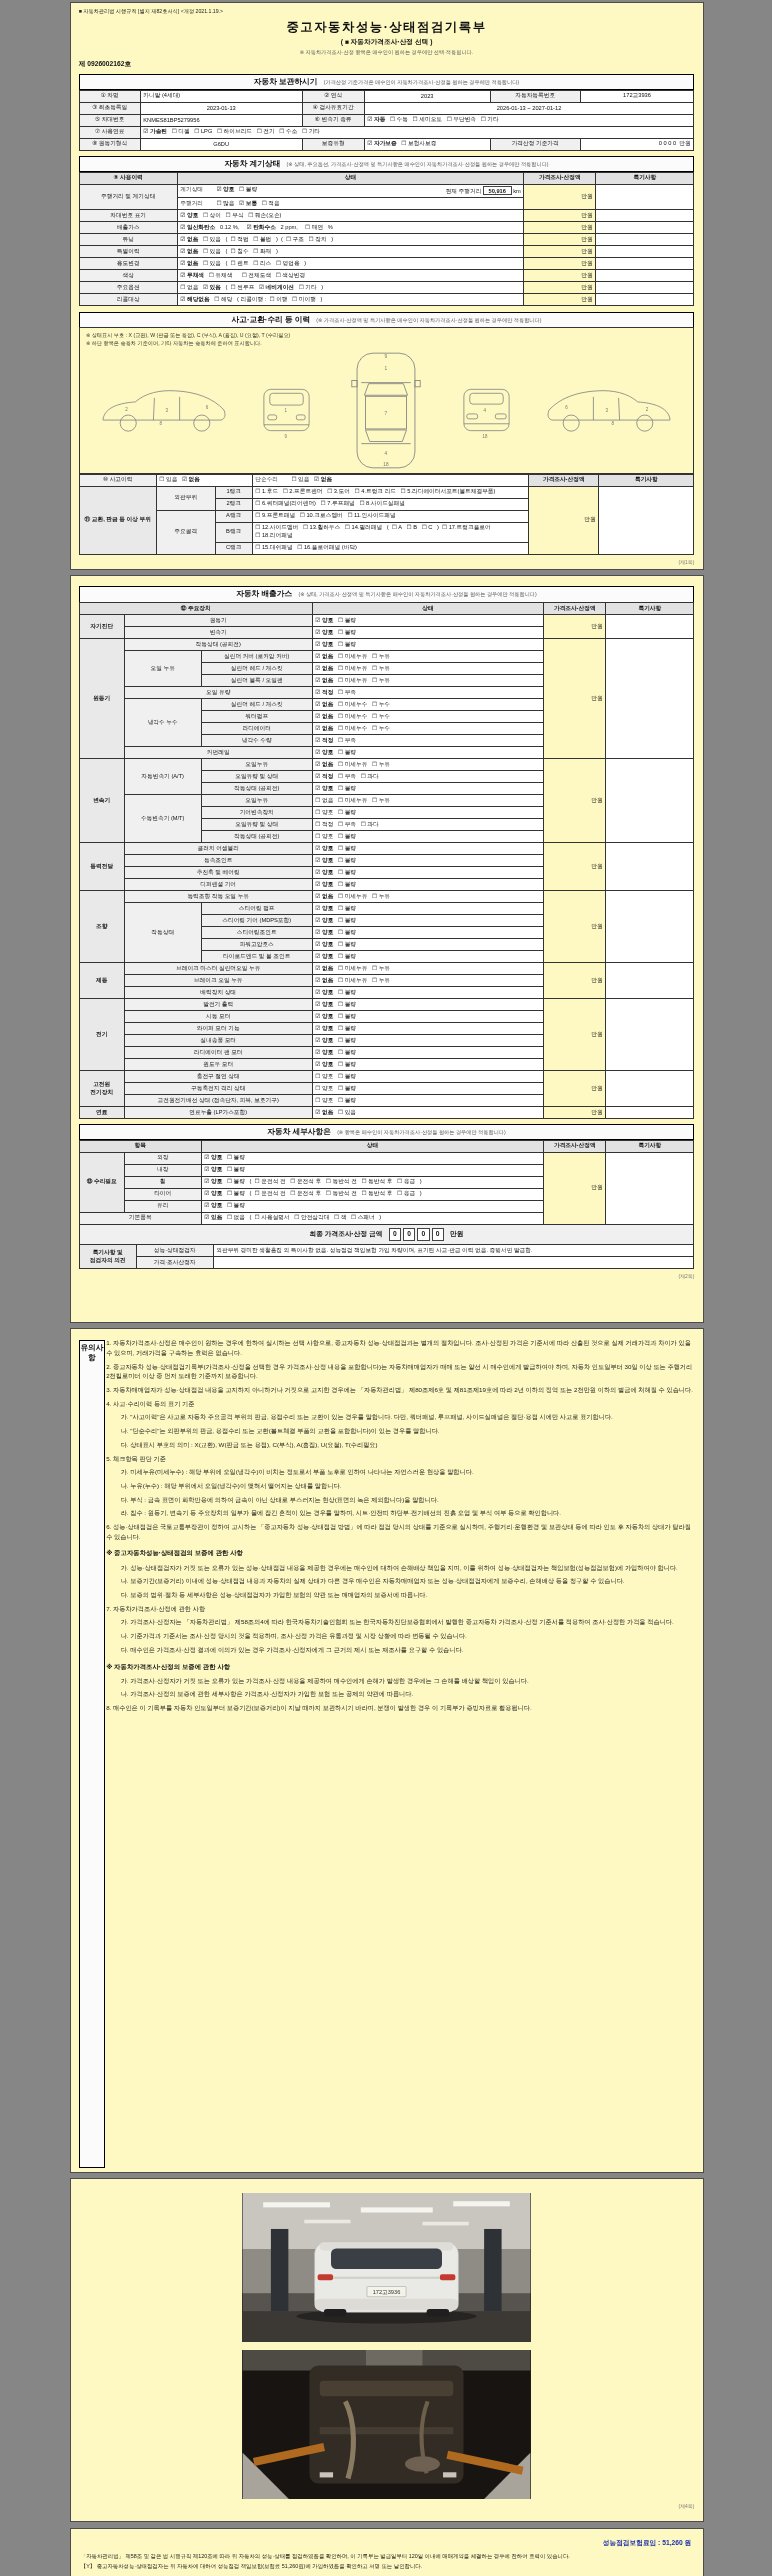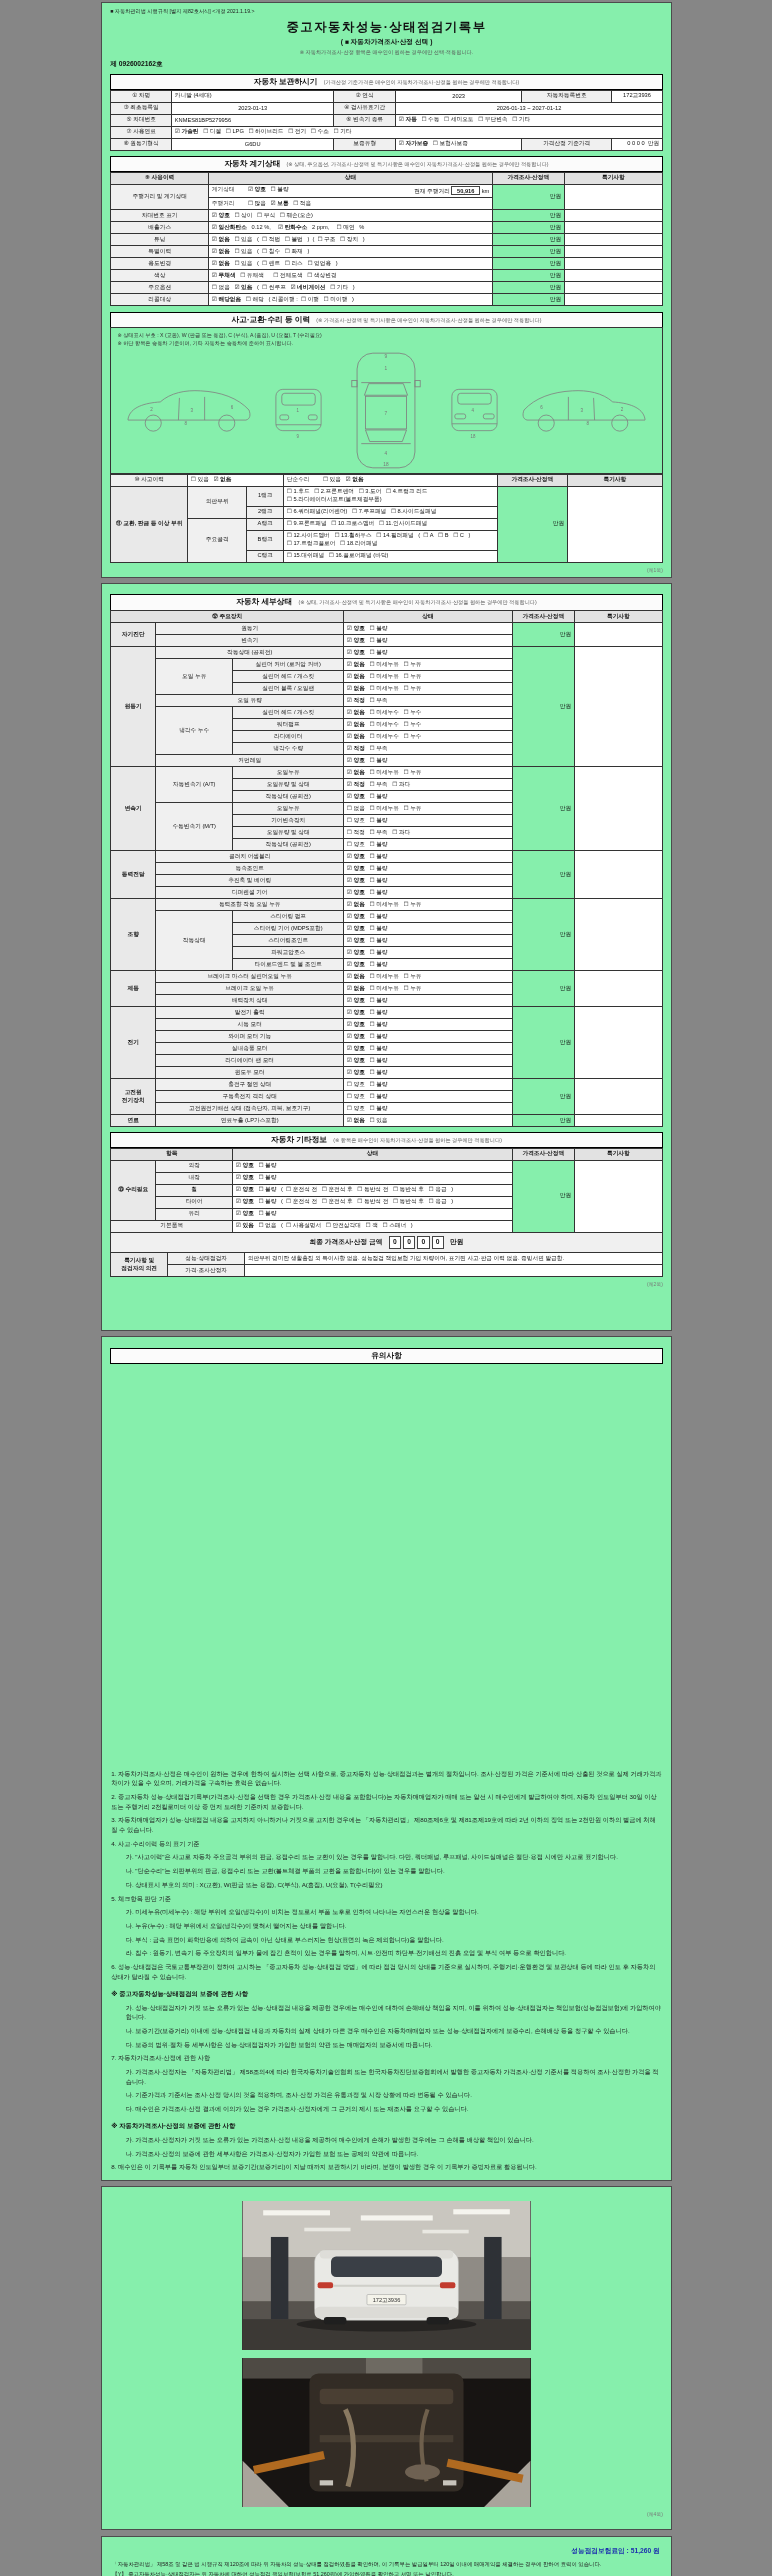--- a/index.html
+++ b/index.html
@@ -1,22 +1,22 @@
 <!DOCTYPE html>
 <html lang="ko" style="font-size:8.2px"><head>
 <meta charset="utf-8">
 <style>
   html,body{margin:0;padding:0;}
   body{width:773px;height:2576px;overflow:hidden;background:#868686;
        font-family:"Liberation Sans","DejaVu Sans",sans-serif;color:#111;}
-  .page{width:571px;margin:0 auto 5.2px;background:#86efac;border:0.5px solid #4c4c4c;
+  .page{width:634px;margin:0 auto 5.2px;background:#fef9c3;border:0.5px solid #4c4c4c;
         padding:5.2px 8.2px 4.1px;box-sizing:border-box;}
   .p1{margin-top:2.1px;min-height:534px;}
   .p2{min-height:748px;}
-  .p3{min-height:845px;display:flex;flex-direction:column;justify-content:space-between;}
+  .p3{min-height:845px;display:flex;flex-direction:row;justify-content:space-between;}
   .p4{min-height:344px;}
   .p5{min-height:77px;}
   .formref{font-size:5.2px;color:#222;}
   .titlebox{text-align:center;margin:4.1px 0 1px;}
   .title{font-size:12.4px;font-weight:bold;letter-spacing:1.5px;}
   .subtitle{font-size:6.7px;font-weight:bold;margin-top:2.1px;}
   .subnote{font-size:5.2px;color:#555;margin-top:1.5px;}
   .docno{font-weight:bold;font-size:6.7px;margin:4.1px 0 2.1px;}
   .secbar{border:0.8px solid #000;text-align:center;font-weight:bold;font-size:7.7px;
           padding:2.1px 0;margin-top:5.2px;background:#fbfbfb;}
@@ -305,21 +305,21 @@
           <td class="lab"><span class="">C랭크</span></td>
           <td class="val"><span class="cb">☐ 15.대쉬패널</span><span class="cb">☐ 16.플로어패널 (바닥)</span></td>
         </tr>
       </tbody>
     </table>
   <div class="pgmark">(제1쪽)</div>
 </div>
 
 <div class="page p2">
   <div class="secbar">
-    <span>자동차 세부상태</span>
+    <span>자동차 배출가스</span>
     <span class="sub">(※ 상태, 가격조사·산정액 및 특기사항은 매수인이 자동차가격조사·산정을 원하는 경우에만 적용합니다)</span>
   </div>
   <table class="form">
       <colgroup>
         <col style="width: 45px;">
         <col style="width: 77px;">
         <col style="width: 111px;">
         <col>
         <col style="width: 62px;">
         <col style="width: 88px;">
@@ -528,21 +528,21 @@
           <td class="grp"><span class="">연료</span></td>
           <td colspan="2" class="lab"><span class="">연료누출 (LP가스포함)</span></td>
           <td class="val"><span class="cb on">☑ 없음</span><span class="cb">☐ 있음</span></td>
           <td class="won"><span class="">만원</span></td>
           <td class="val"></td>
         </tr>
       </tbody>
     </table>
 
   <div class="secbar">
-    <span>자동차 기타정보</span>
+    <span>자동차 세부사항은</span>
     <span class="sub">(※ 항목은 매수인이 자동차가격조사·산정을 원하는 경우에만 적용합니다)</span>
   </div>
   <table class="form">
       <colgroup>
         <col style="width: 45px;">
         <col style="width: 77px;">
         <col>
         <col style="width: 62px;">
         <col style="width: 88px;">
       </colgroup>

